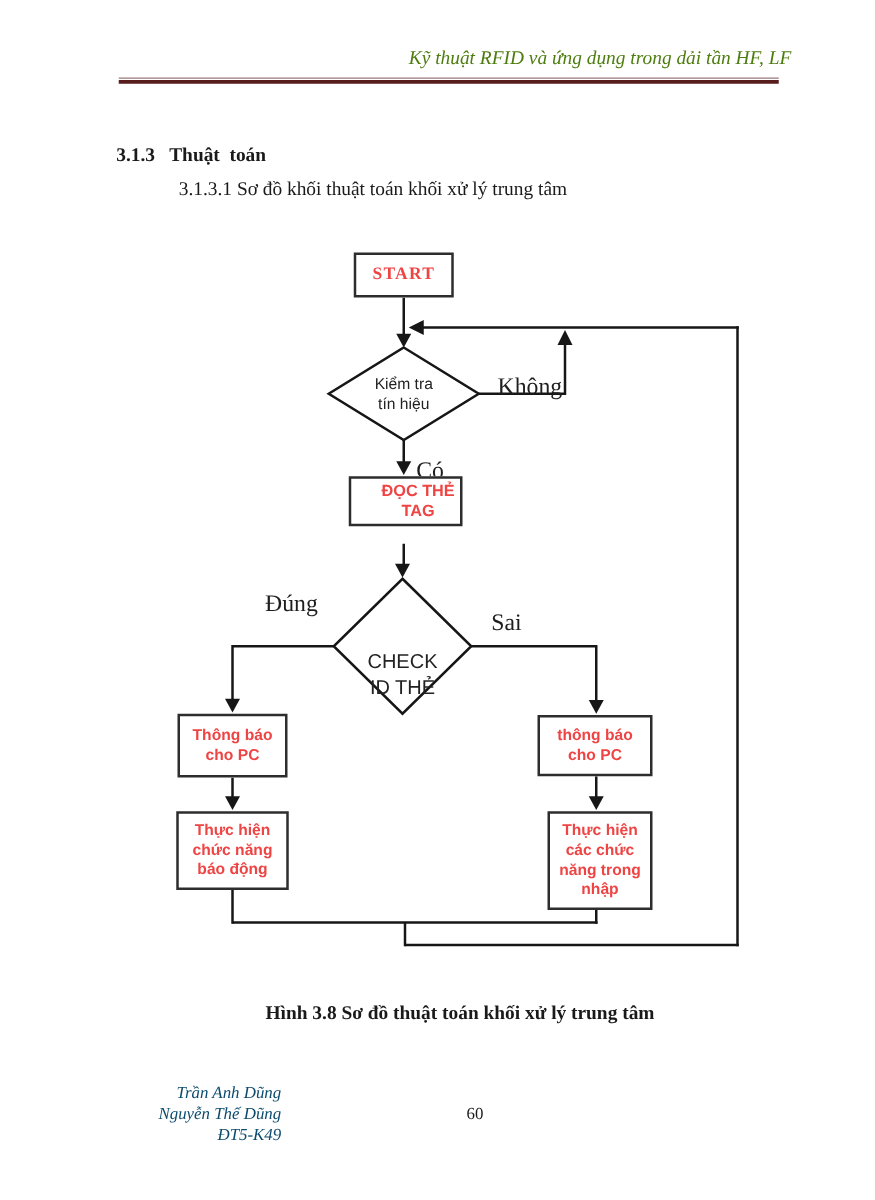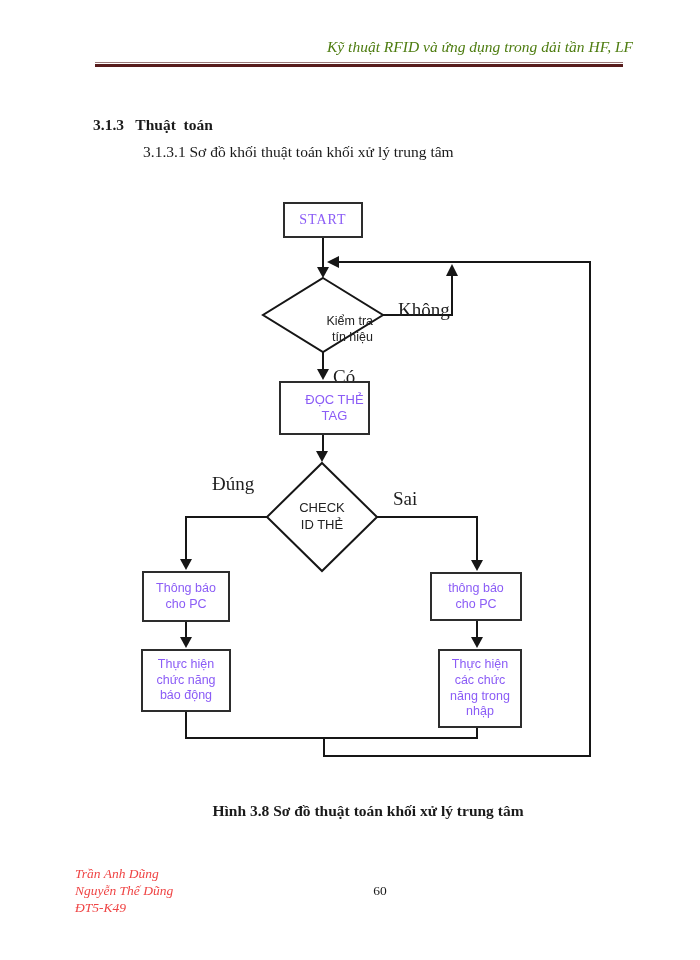--- a/index.html
+++ b/index.html
@@ -42,44 +42,45 @@
 
   .node {
     position: absolute;
     border: 2px solid #2d2d2d;
     background: #fff;
     display: flex; flex-direction: column;
     align-items: center; justify-content: center;
     font-family: "Liberation Sans", sans-serif;
     font-size: 12.5px;
     line-height: 1.25;
-    color: #8b5cf6;
+    color: #ef4444;
     text-align: center;
+    font-weight: bold;
   }
   .node .line { display: block; }
 
   .node-start    { left: 283px; top: 202px; width: 80px;  height: 36px;
                    font-family: "Liberation Serif", serif; font-size: 14px; letter-spacing: 1px; }
-  .node-readtag  { left: 279px; top: 381px; width: 91px;  height: 54px; font-size: 13px; padding-left: 20px; }
+  .node-readtag  { left: 279px; top: 381px; width: 91px;  height: 40px; font-size: 13px; padding-left: 20px; }
   .node-left1    { left: 142px; top: 571px; width: 88px;  height: 51px; }
   .node-left2    { left: 141px; top: 649px; width: 90px;  height: 63px; }
   .node-right1   { left: 430px; top: 572px; width: 92px;  height: 49px; }
   .node-right2   { left: 438px; top: 649px; width: 84px;  height: 79px; }
 
   .diamond-label {
     position: absolute;
     display: flex; flex-direction: column;
     align-items: center; justify-content: center;
     font-family: "Liberation Sans", sans-serif;
     font-size: 12.5px; line-height: 1.3;
     color: #222; text-align: center;
     pointer-events: none;
   }
-  .diamond1-label { left: 273px; top: 308px; width: 100px; height: 42px; align-items: flex-end; }
-  .diamond2-label { left: 272px; top: 496px; width: 100px; height: 42px; font-size: 13px; }
+  .diamond1-label { left: 273px; top: 294px; width: 100px; height: 42px; }
+  .diamond2-label { left: 272px; top: 520px; width: 100px; height: 42px; font-size: 16px; }
 
   .edge-label {
     position: absolute;
     font-family: "Liberation Serif", serif;
     font-size: 19px;
     color: #1e1e1e;
     white-space: nowrap;
   }
   .lbl-khong { left: 398px; top: 299px; }
   .lbl-co    { left: 333px; top: 332px; margin-top: 34px; }
@@ -89,25 +90,25 @@
   
   .caption {
     left: 18px; top: 802px; width: 700px;
     text-align: center;
     font-weight: bold; font-size: 15.5px;
   }
 
   
   .footer-authors {
     left: 75px; top: 865px; width: 150px;
-    text-align: left;
+    text-align: right;
     font-style: italic;
     font-size: 13.5px;
     line-height: 17px;
-    color: #ef4444;
+    color: #0c4a6e;
   }
   .footer-page {
     left: 365px; top: 883px; width: 30px;
     text-align: center;
     font-size: 13.5px;
   }
 </style>
 </head>
 <body>
 

